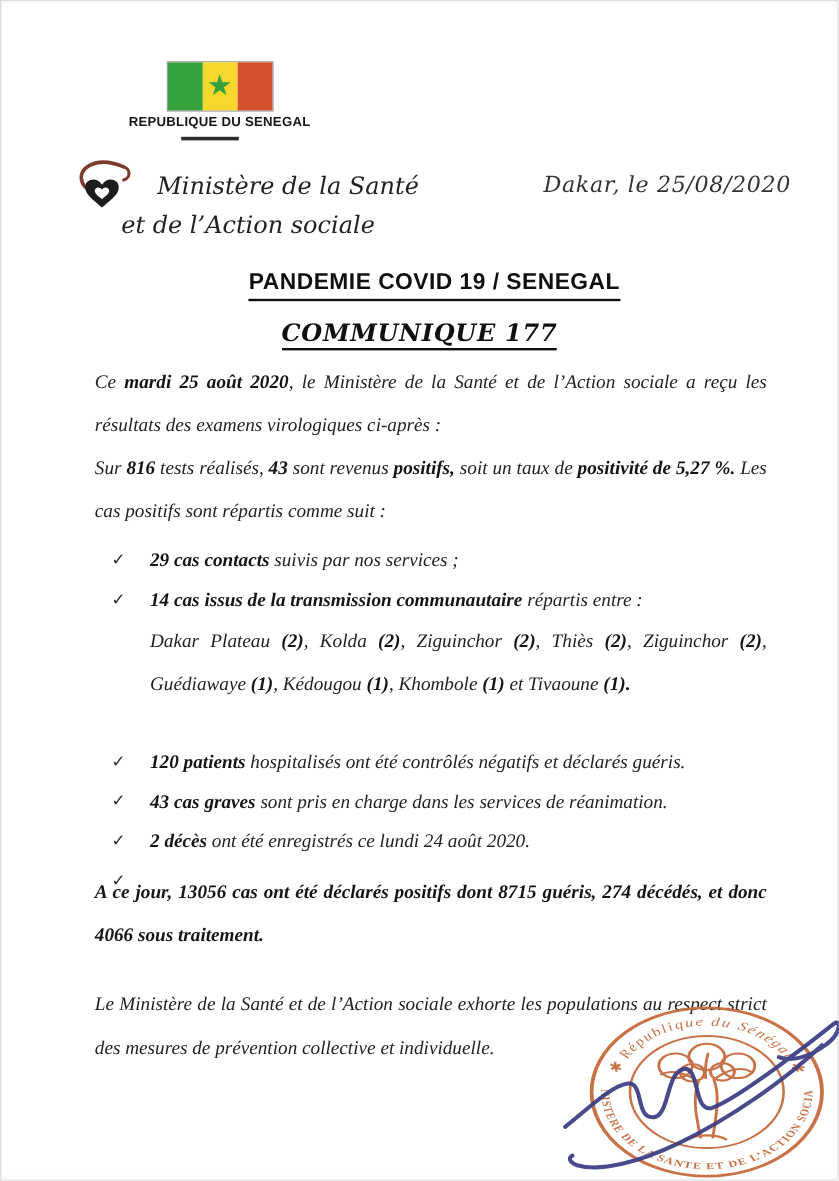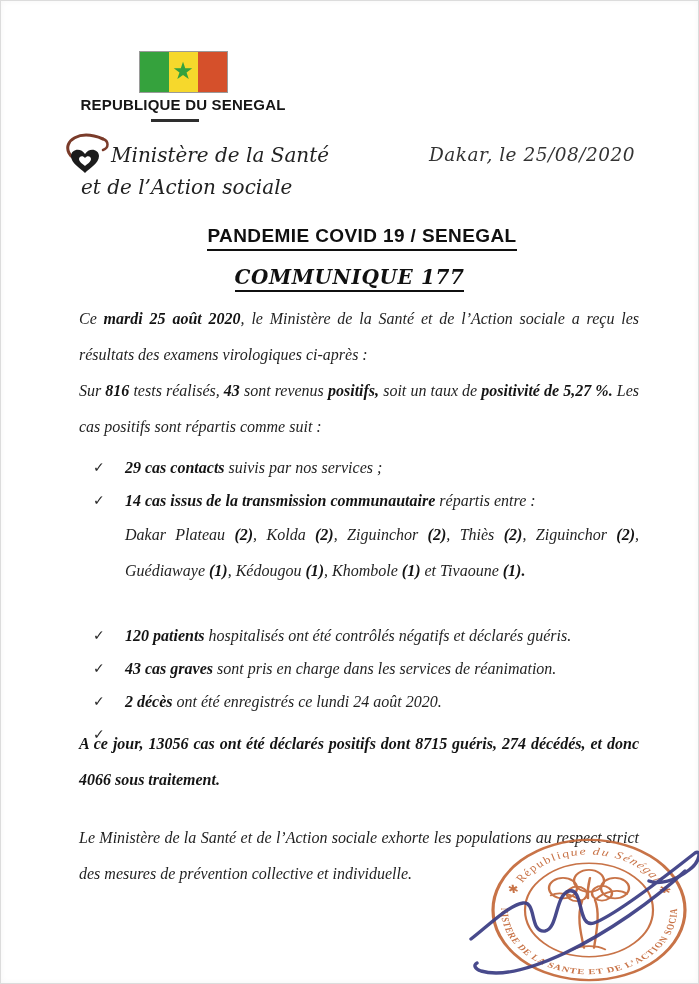--- a/index.html
+++ b/index.html
@@ -13,32 +13,32 @@
   .flag-block { position:absolute; left:62px; top:50px; width:240px; text-align:center; }
   .flag { width:89px; height:42px; margin:0 auto; display:flex; border:1px solid #9a9a9a; }
   .stripe { flex:1; position:relative; }
   .stripe.green  { background:var(--flag-green); }
   .stripe.yellow { background:var(--flag-yellow); }
   .stripe.red    { background:var(--flag-red); }
   .flag-star { position:absolute; left:50%; top:50%; transform:translate(-50%,-54%);
                color:var(--flag-green); font-size:24px; line-height:1;
                font-family:"DejaVu Sans", sans-serif; }
   .republic { margin-top:3px; font-family:"Liberation Sans", sans-serif;
-              font-weight:bold; font-size:15px; letter-spacing:.2px; color:#161616; }
+              font-weight:bold; font-size:11px; letter-spacing:.2px; color:#161616; }
   .motto { margin-top:1px; font-family:"DejaVu Serif", serif; font-style:italic;
            font-weight:600; font-size:13.5px; color:#2a2a2a; letter-spacing:.3px; }
   .motto-rule { width:48px; height:3px; background:#2e2e2e; margin:6px auto 0 auto;
                 transform:translateX(-8px); }
 
   .ministry-logo { position:absolute; left:56px; top:131px; width:56px; height:50px; }
-  .ministry-script { position:absolute; left:80px; top:138px; width:260px;
+  .ministry-script { position:absolute; left:100px; top:138px; width:260px;
                      font-family:"DejaVu Serif", serif; font-style:italic;
                      font-size:20px; line-height:32px; color:#222; }
   .ministry-script .l1 { display:block; text-indent:30px; }
-  .dateline { position:absolute; left:428px; top:143px;
+  .dateline { position:absolute; left:452px; top:143px;
               font-family:"DejaVu Serif", serif; font-style:italic;
               font-size:18.5px; color:#333; letter-spacing:.5px; }
 
   
   .title-wrap { position:absolute; left:0; top:224px; width:100%; text-align:center;padding-left:25px; }
   .doc-title { display:inline-block; font-family:"Liberation Sans", sans-serif;
                font-weight:bold; font-size:19px; letter-spacing:.4px; color:#101010;
                border-bottom:2px solid #101010; padding-bottom:2px; }
   .subtitle-wrap { position:absolute; left:0; top:264px; width:100%; text-align:center; }
   .doc-subtitle { display:inline-block; font-family:"DejaVu Serif", serif;

